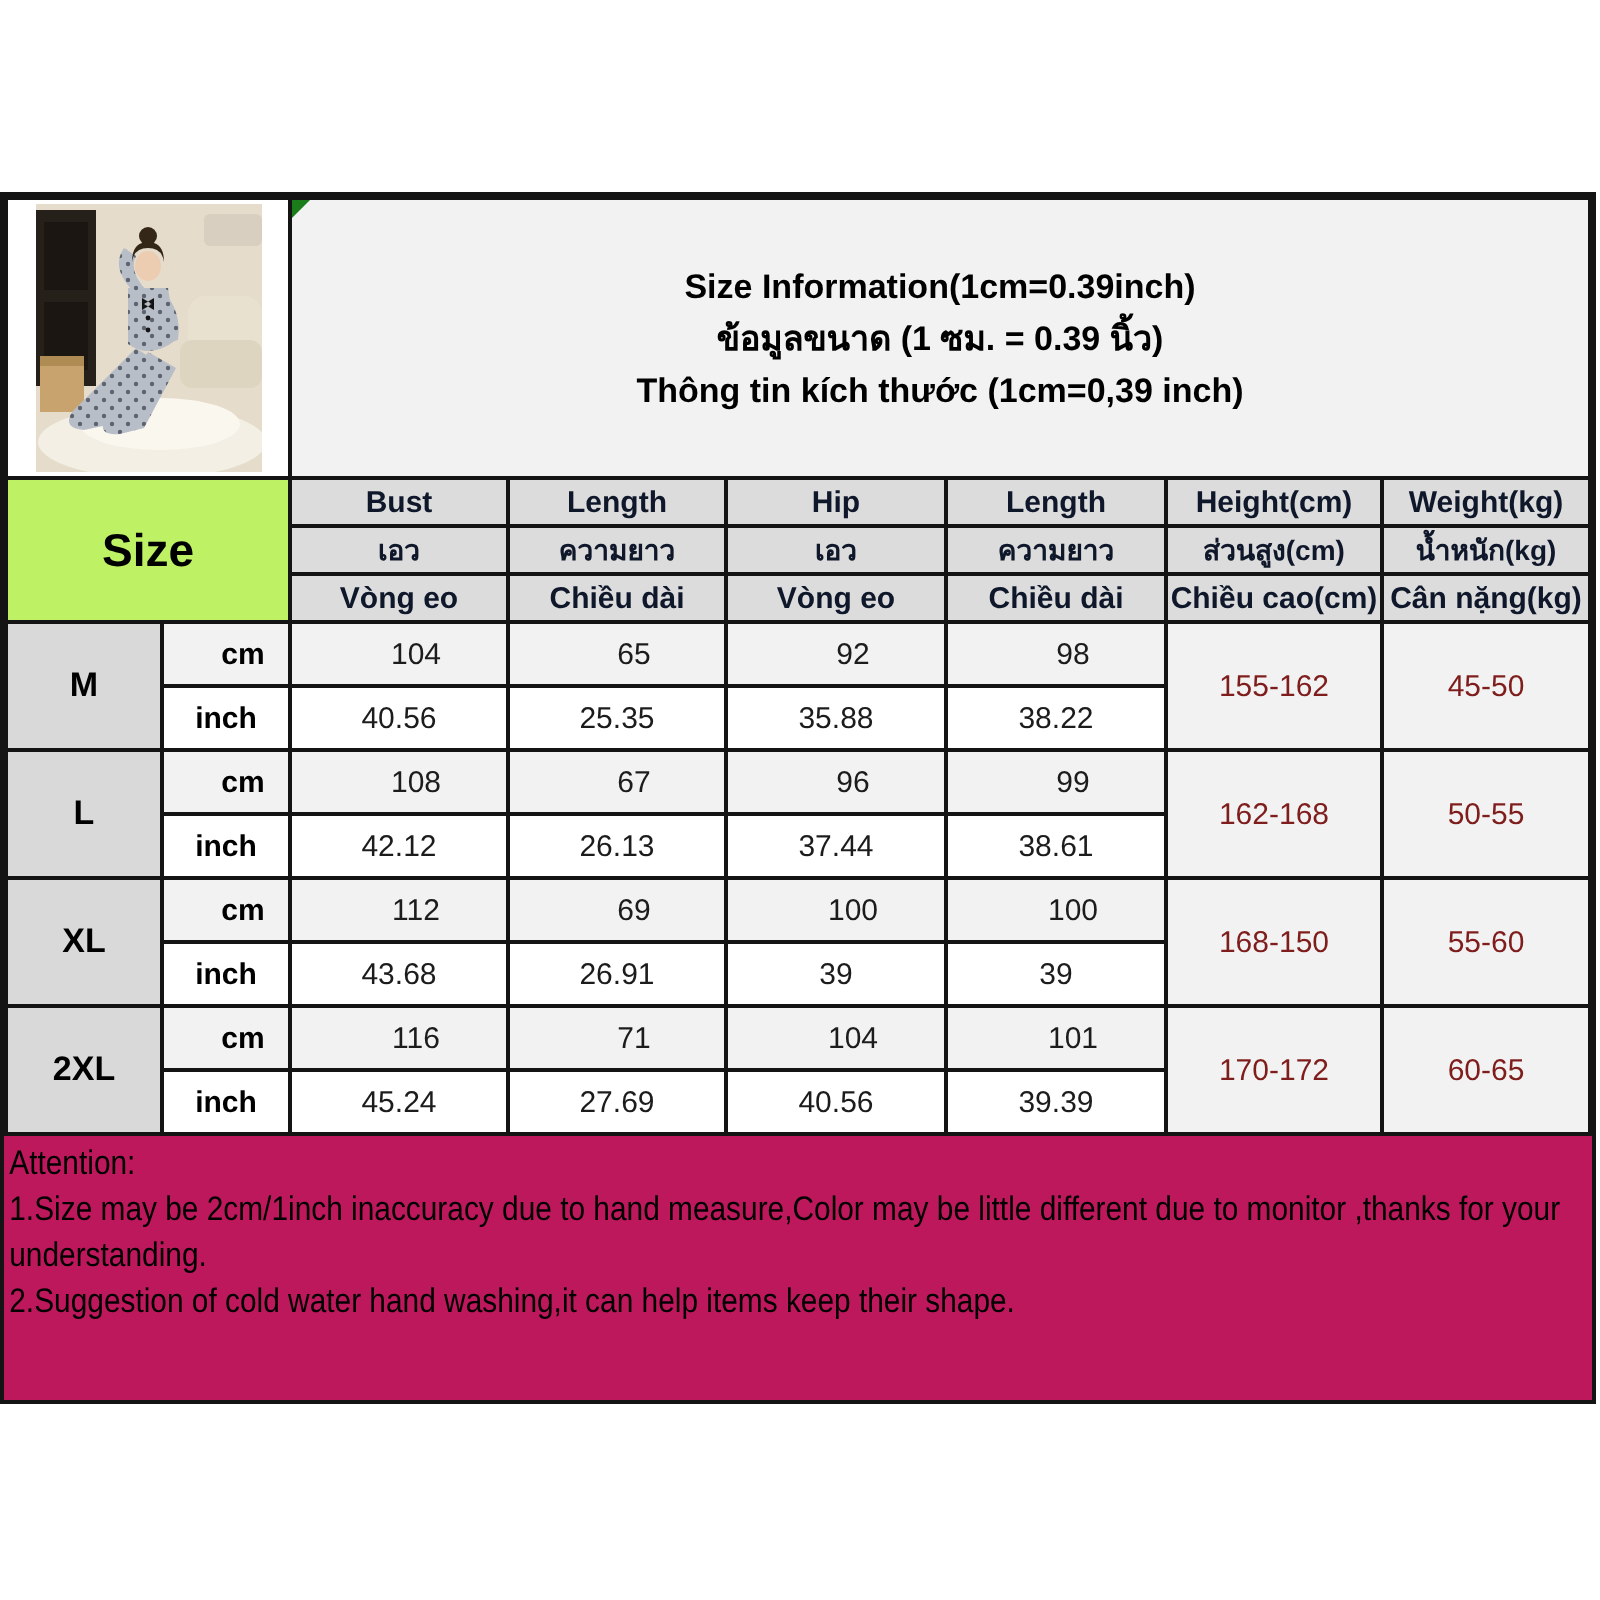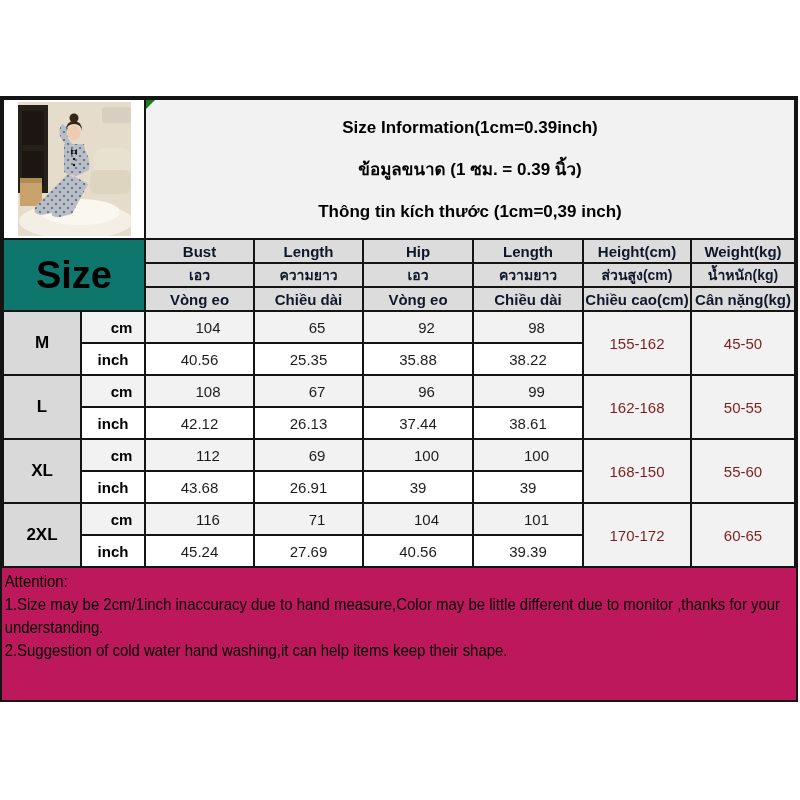--- a/index.html
+++ b/index.html
@@ -11,28 +11,28 @@
     border:2px solid #141414; background:#fff;
   }
 
   table.size-table { width:100%; border-collapse:collapse; table-layout:fixed; }
   table.size-table td, table.size-table th { border:2px solid #141414; text-align:center; vertical-align:middle; overflow:hidden; }
 
   .c-img { background:#fff; height:140px; }
   .c-img .photo-wrap { display:flex; align-items:center; justify-content:center; height:100%; }
 
   .c-title { background:#f2f2f2; position:relative; }
-  .title-block { display:flex; flex-direction:column; gap:19px; align-items:center; justify-content:center; }
+  .title-block { display:flex; flex-direction:column; gap:3px; align-items:center; justify-content:center; }
   .title-line { font-weight:bold; font-size:17px; line-height:23px; color:#000; }
   .note-marker {
     position:absolute; left:0; top:0; width:0; height:0;
     border-top:9px solid #1a7d1a; border-right:9px solid transparent;
   }
 
-  .c-size { background:#0f766e; font-weight:bold; font-size:38px; color:#000; }
+  .c-size { background:#bef264; font-weight:bold; font-size:23px; color:#000; }
 
   .h-cell { background:#dcdcdc; font-weight:bold; color:#0f172a; }
   .h-en  { font-size:15px; height:24px; }
   .h-th  { font-size:14px; height:24px; }
   .h-vi  { font-size:15px; height:24px; }
 
   .r-data { height:32px; }
   .c-sizelabel { background:#d9d9d9; font-weight:bold; font-size:17px; color:#000; }
   .c-unit { font-weight:bold; font-size:15px; color:#000; }
   .bg-cm   { background:#f2f2f2;padding-left:17px; }

